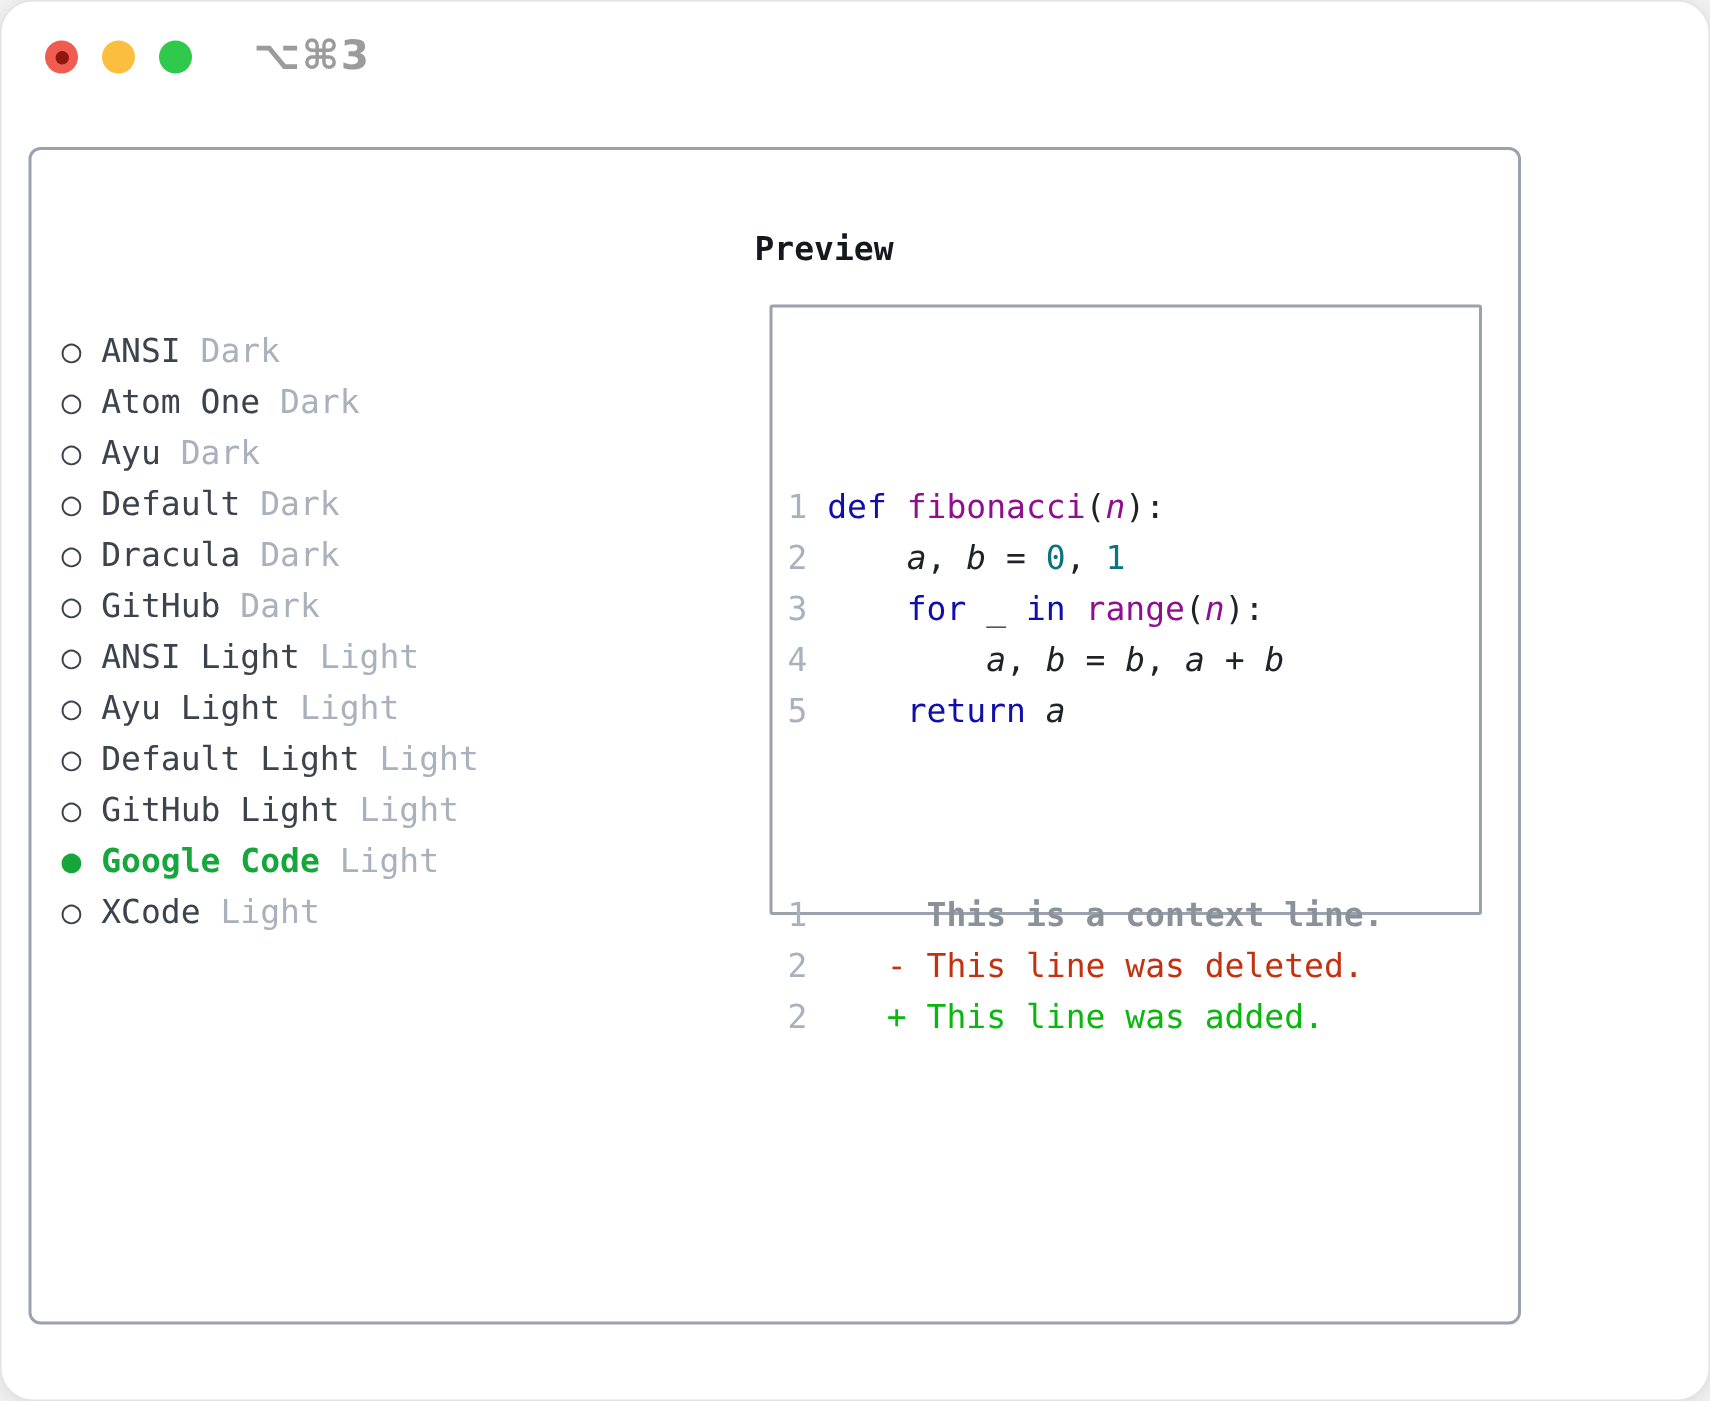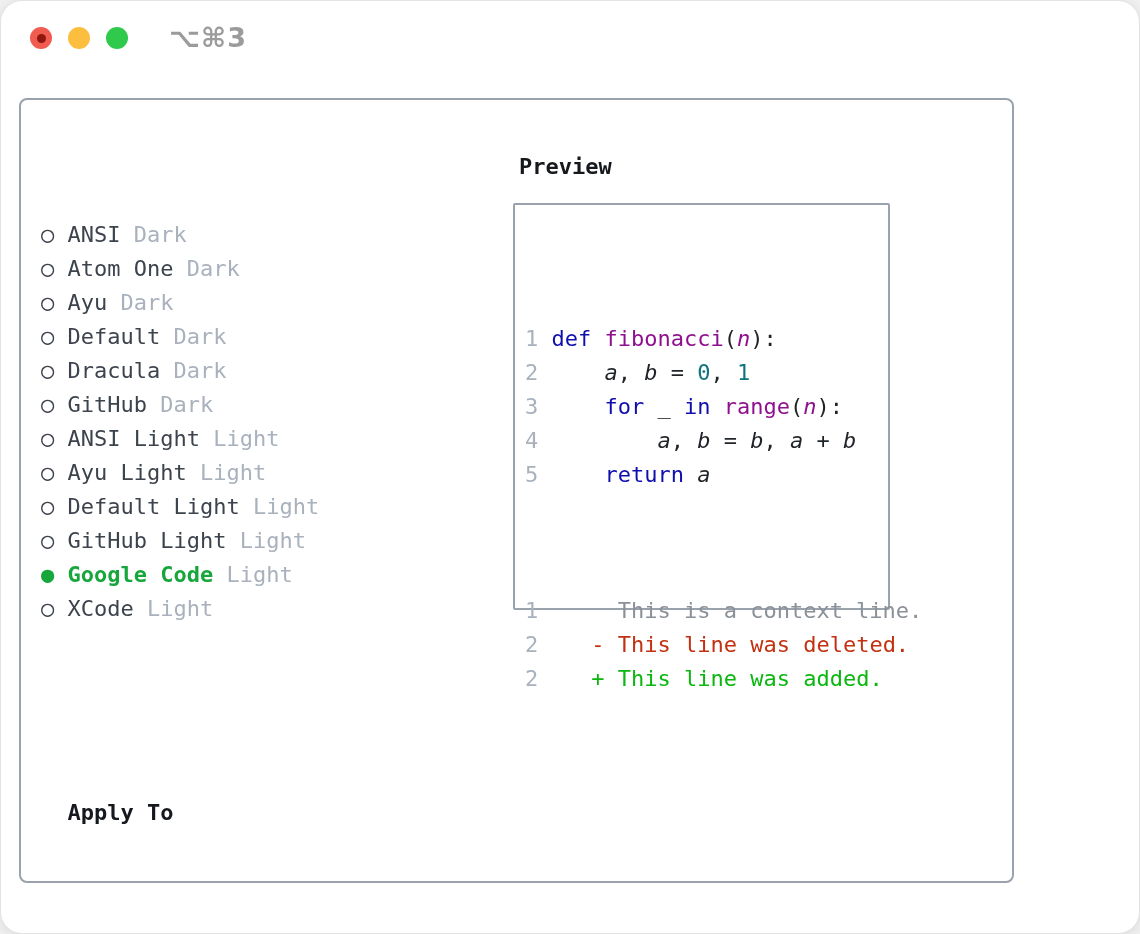--- a/index.html
+++ b/index.html
@@ -36,34 +36,34 @@
   .spacer{height:34px;}
   .caret{color:var(--heading);font-weight:bold;}
   .hdr{color:var(--heading);font-weight:bold;}
   .bullet{color:var(--text);}
   .bullet.sel{color:var(--green-accent);}
   .name{color:var(--text);margin-top:44px;}
   .name.sel{color:var(--green-accent);font-weight:bold;}
   .variant{color:var(--muted);}
   
   .preview-title{position:absolute;left:482px;top:50px;font-size:22px;line-height:34px;
-                 font-weight:bold;color:var(--heading);margin-left:16px;}
-  .preview-box{position:absolute;left:492px;top:103px;width:377px;height:407px;
+                 font-weight:bold;color:var(--heading);}
+  .preview-box{position:absolute;left:492px;top:103px;width:475px;height:407px;
                border:2px solid var(--border);border-radius:2px;background:#fff;
                padding:49px 10px 0 10px;font-size:22px;line-height:34px;white-space:pre;}
   .cline{height:34px;}
   .ln{display:inline-block;width:1ch;text-align:right;color:var(--muted);}
   .diff-block{margin-top:34px;}
   .kw{color:var(--kw);}
   .fn{color:var(--fn);}
   .param{color:var(--fn);font-style:italic;}
   .var{color:var(--code);font-style:italic;}
   .lit{color:var(--lit);}
   .pl{color:var(--code);}
-  .ctx{color:var(--ctx);}
+  .ctx{color:var(--ctx);font-weight:bold;}
   .del{color:var(--red-diff);}
   .add{color:var(--green-diff);text-align:center;}
 </style>
 </head>
 <body>
 
 <div class="window">
 
   <div class="titlebar">
     <div class="traffic">
@@ -74,21 +74,20 @@
       <button class="light green"></button>
     </div>
     <div class="win-title">⌥⌘3</div>
   </div>
 
   <div class="panel">
 
     <div class="left">
       <div id="theme-list"><div class="row"><span class="bullet">○</span> <span class="name">ANSI</span> <span class="variant">Dark</span></div><div class="row"><span class="bullet">○</span> <span class="name">Atom One</span> <span class="variant">Dark</span></div><div class="row"><span class="bullet">○</span> <span class="name">Ayu</span> <span class="variant">Dark</span></div><div class="row"><span class="bullet">○</span> <span class="name">Default</span> <span class="variant">Dark</span></div><div class="row"><span class="bullet">○</span> <span class="name">Dracula</span> <span class="variant">Dark</span></div><div class="row"><span class="bullet">○</span> <span class="name">GitHub</span> <span class="variant">Dark</span></div><div class="row"><span class="bullet">○</span> <span class="name">ANSI Light</span> <span class="variant">Light</span></div><div class="row"><span class="bullet">○</span> <span class="name">Ayu Light</span> <span class="variant">Light</span></div><div class="row"><span class="bullet">○</span> <span class="name">Default Light</span> <span class="variant">Light</span></div><div class="row"><span class="bullet">○</span> <span class="name">GitHub Light</span> <span class="variant">Light</span></div><div class="row"><span class="bullet sel">●</span> <span class="name sel">Google Code</span> <span class="variant">Light</span></div><div class="row"><span class="bullet">○</span> <span class="name">XCode</span> <span class="variant">Light</span></div></div>
       <div class="spacer"></div>
-      <div class="row">  <span class="hdr">Apply To</span></div>
       
       
       
       
     </div>
 
     <div class="preview-title">Preview</div>
 
     <div class="preview-box">
       <div id="code-block"><div class="cline"><span class="ln">1</span> <span class="kw">def</span><span class="pl"> </span><span class="fn">fibonacci</span><span class="pl">(</span><span class="param">n</span><span class="pl">):</span></div><div class="cline"><span class="ln">2</span> <span class="pl">    </span><span class="var">a</span><span class="pl">, </span><span class="var">b</span><span class="pl"> = </span><span class="lit">0</span><span class="pl">, </span><span class="lit">1</span></div><div class="cline"><span class="ln">3</span> <span class="pl">    </span><span class="kw">for</span><span class="pl"> _ </span><span class="kw">in</span><span class="pl"> </span><span class="fn">range</span><span class="pl">(</span><span class="param">n</span><span class="pl">):</span></div><div class="cline"><span class="ln">4</span> <span class="pl">        </span><span class="var">a</span><span class="pl">, </span><span class="var">b</span><span class="pl"> = </span><span class="var">b</span><span class="pl">, </span><span class="var">a</span><span class="pl"> + </span><span class="var">b</span></div><div class="cline"><span class="ln">5</span> <span class="pl">    </span><span class="kw">return</span><span class="pl"> </span><span class="var">a</span></div></div>

